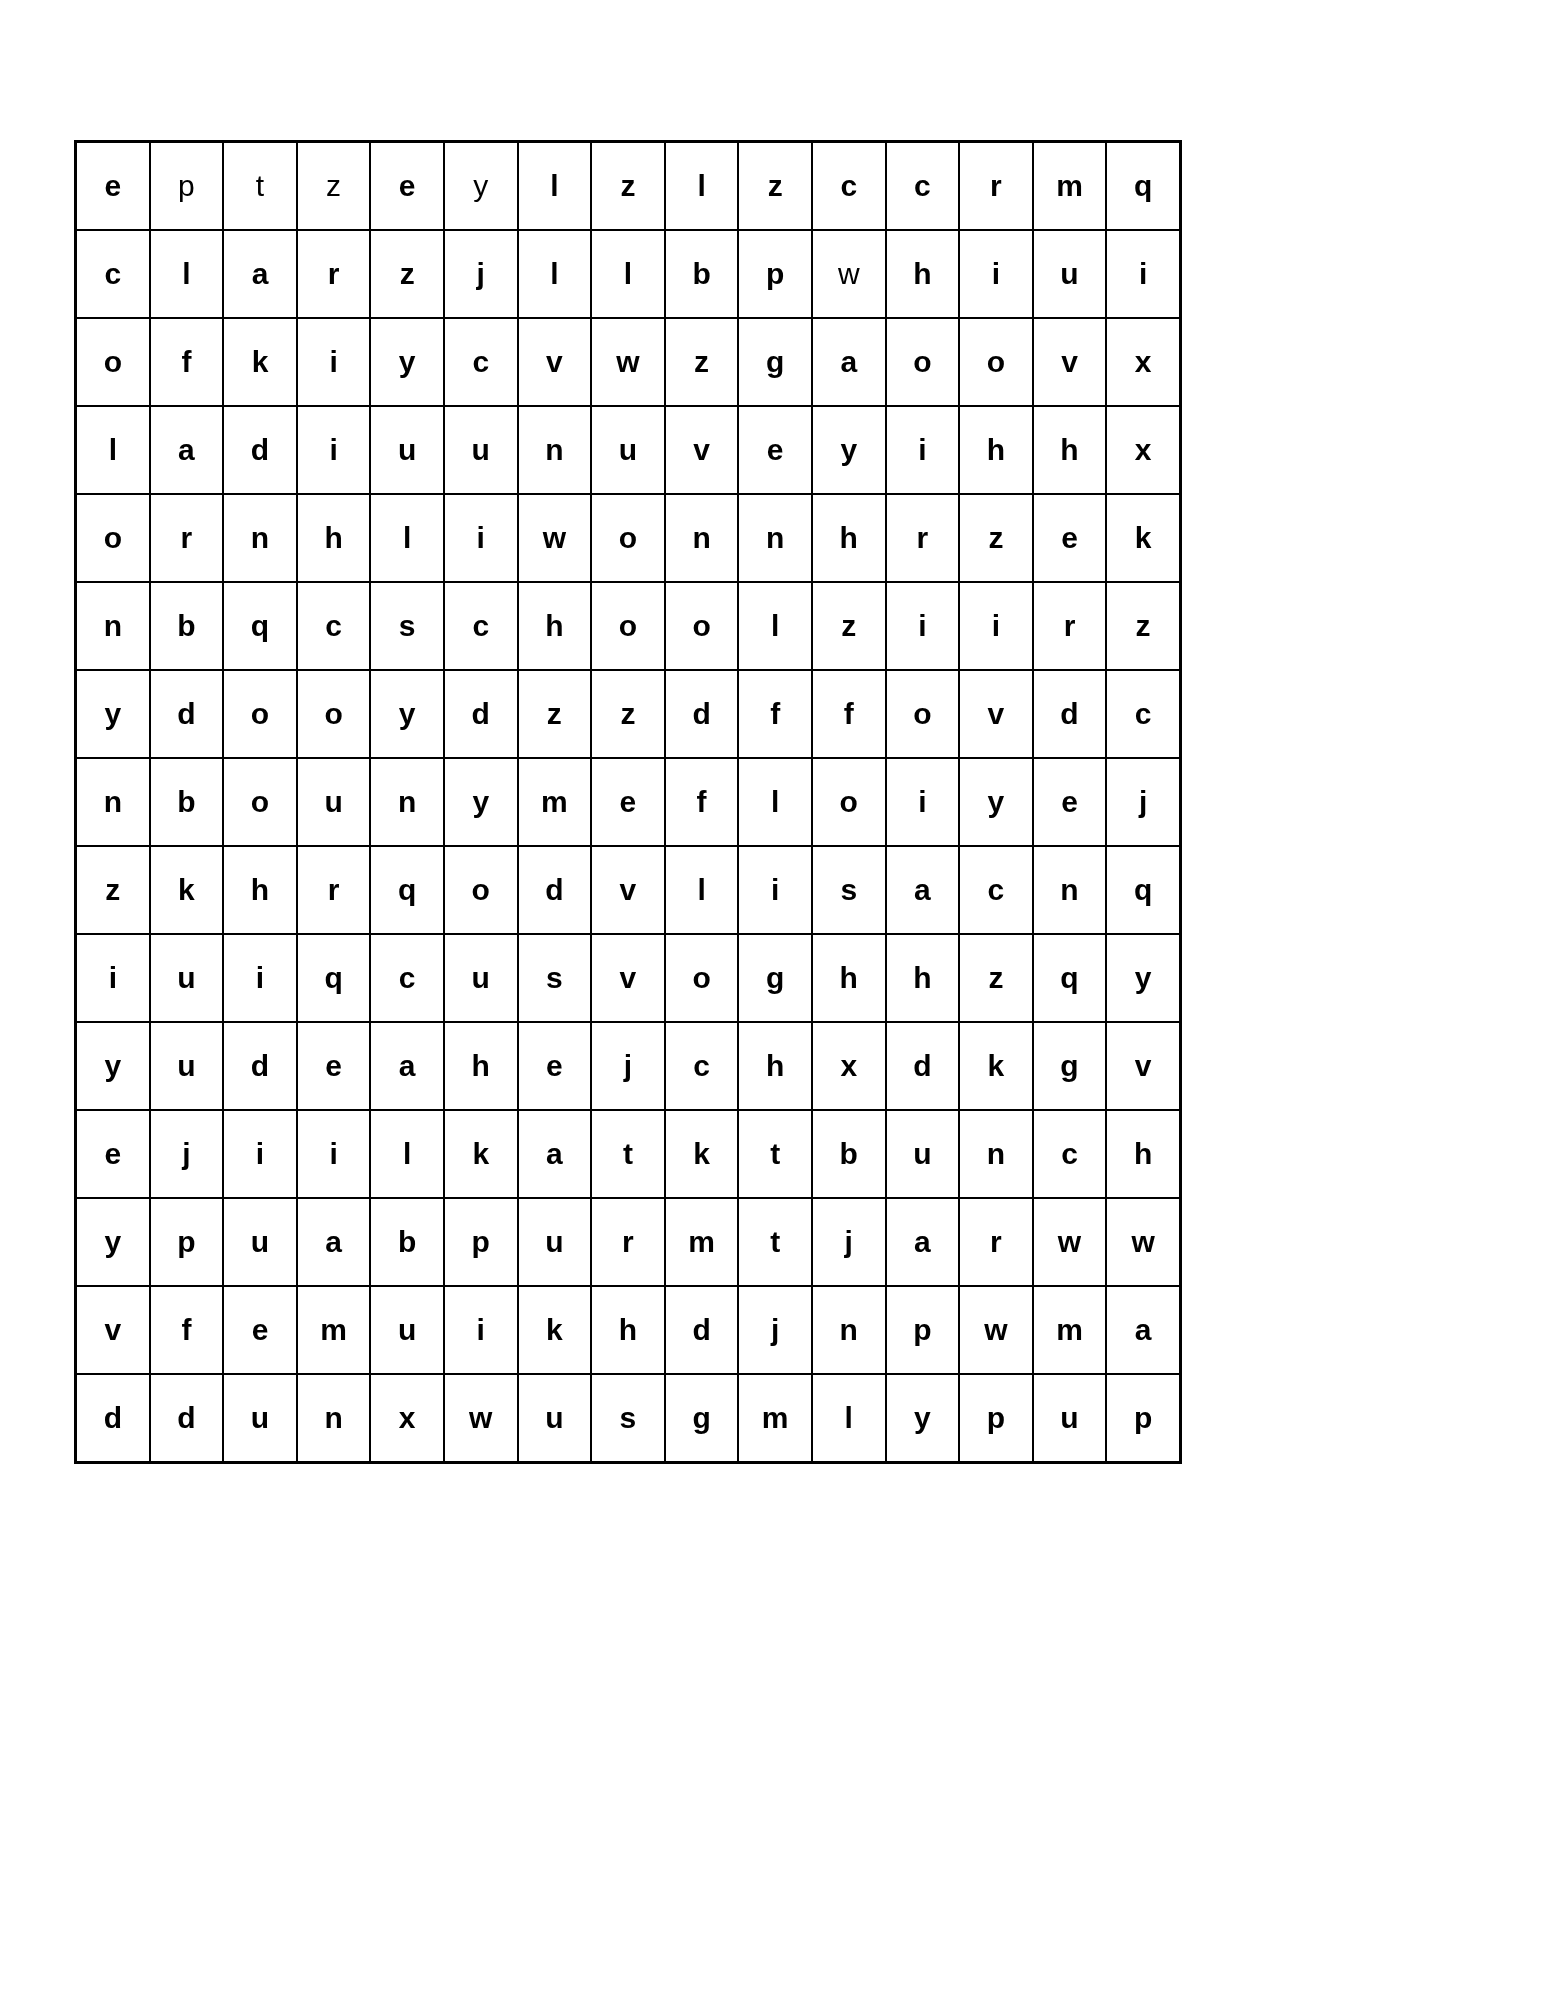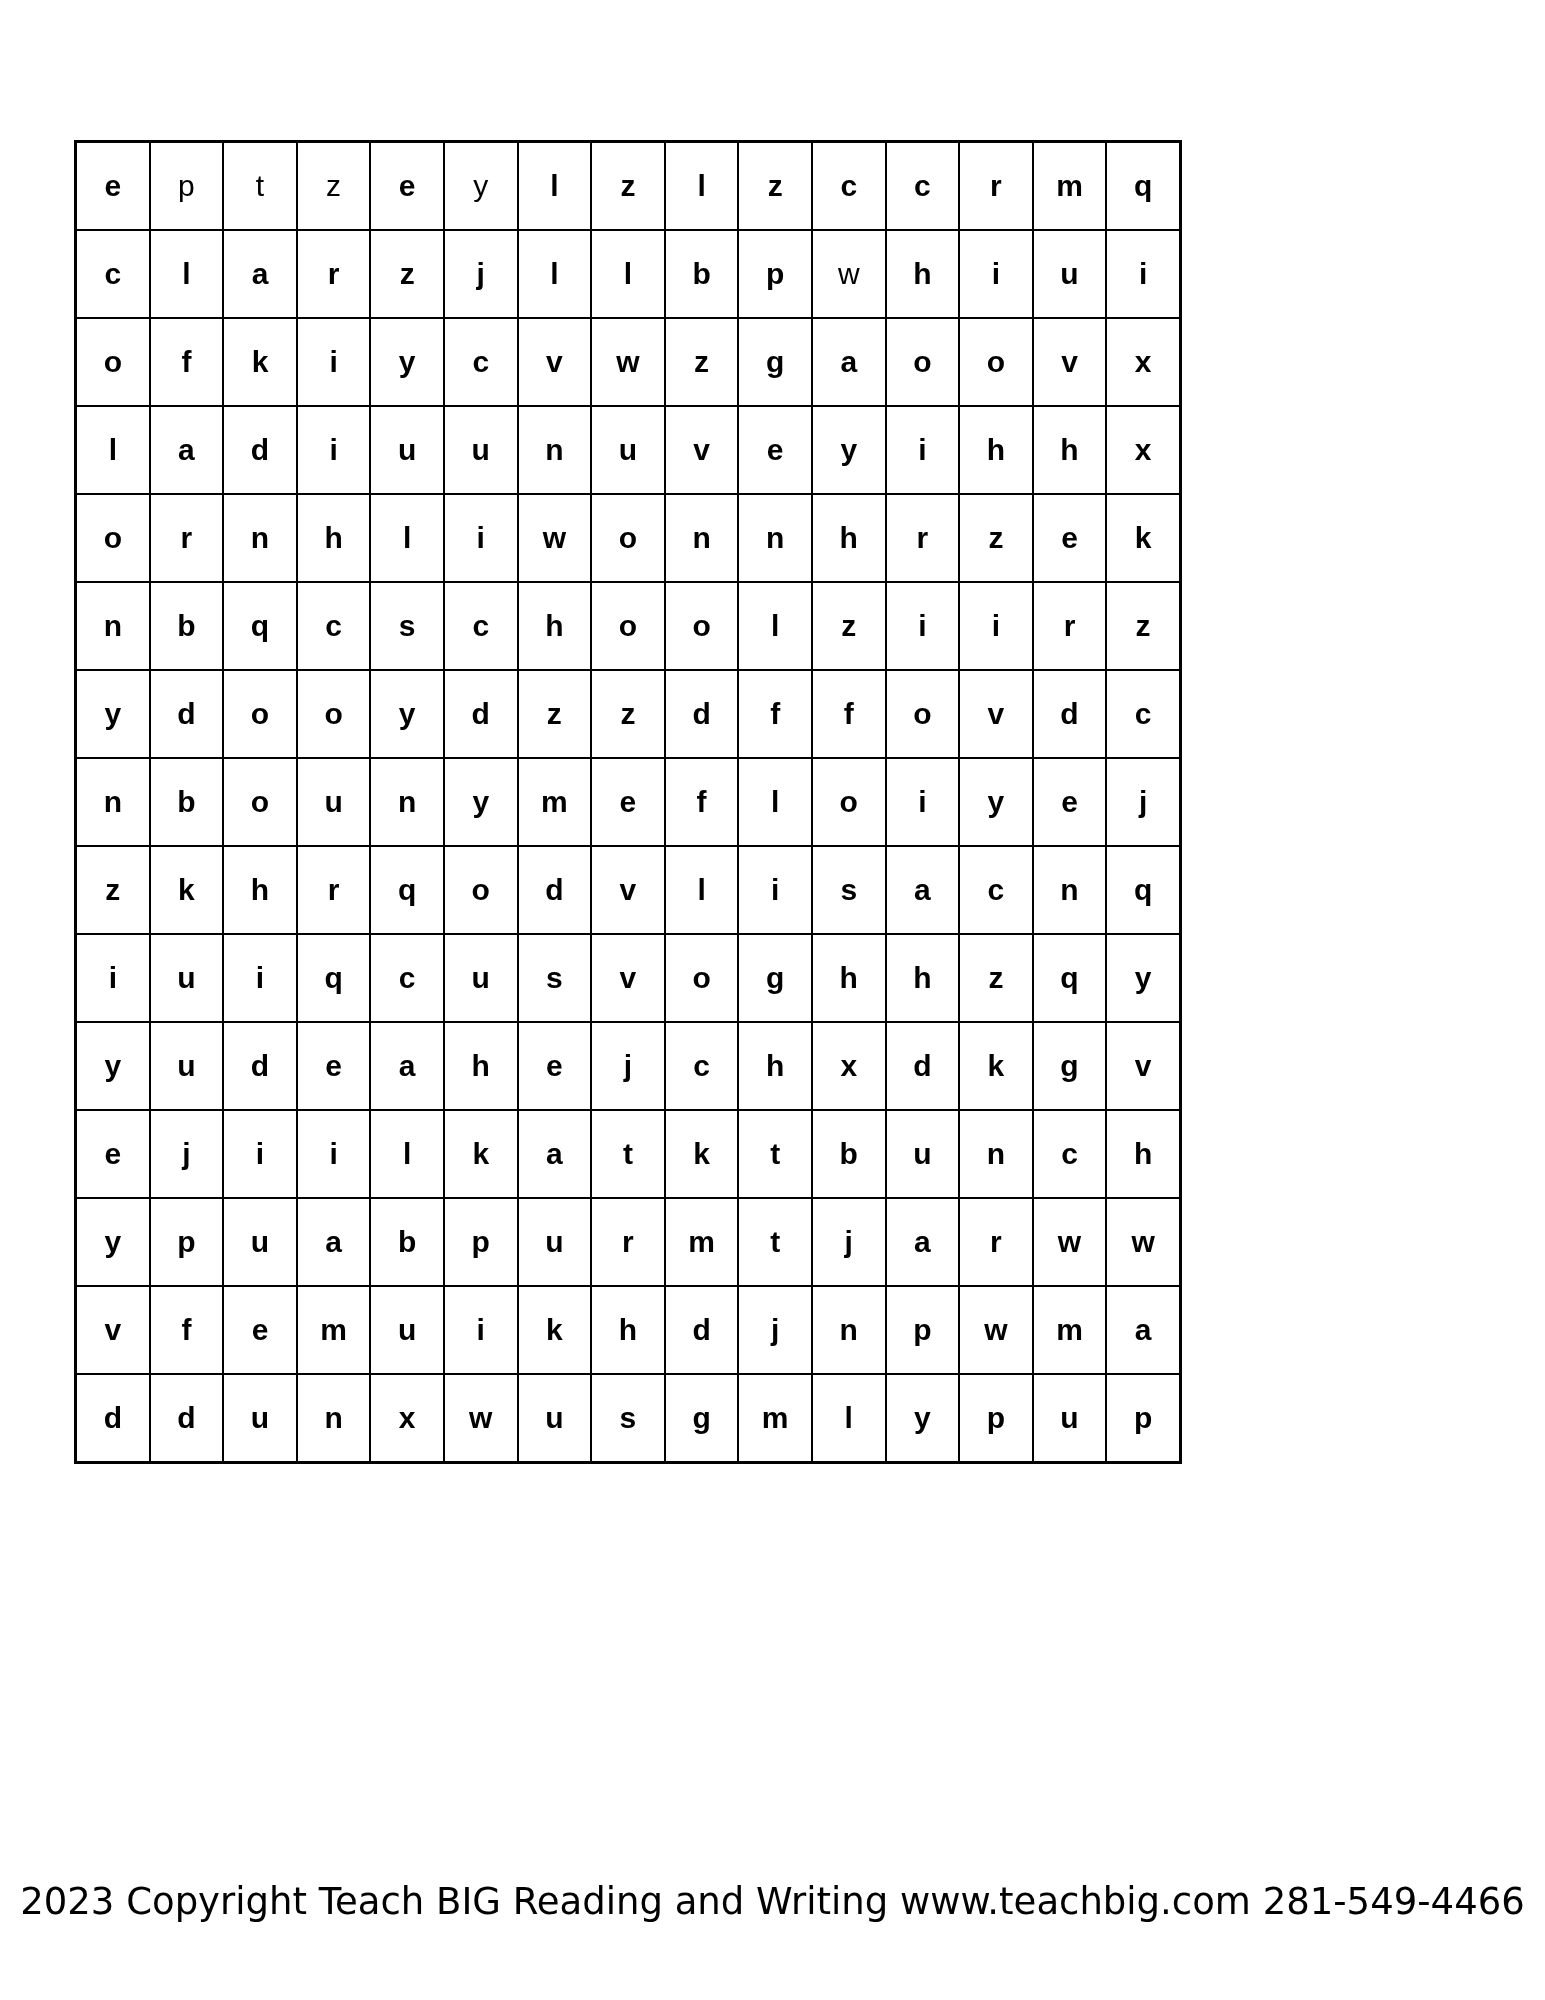--- a/index.html
+++ b/index.html
@@ -337,17 +337,14 @@
             <td>l</td>
             <td>y</td>
             <td>p</td>
             <td>u</td>
             <td>p</td>
           </tr>
         </tbody>
     </table>
   </div>
 
-  <div class="footer">
-    <span class="copyright-text">2023 Copyright Teach BIG Reading and Writing www.teachbig.com 281-549-4466</span>
-  </div>
 
 </div>
 
 </body></html>

